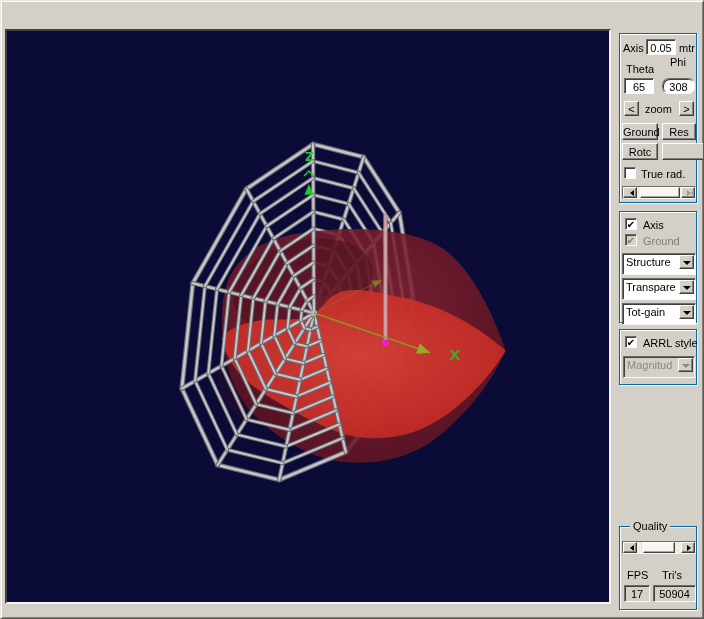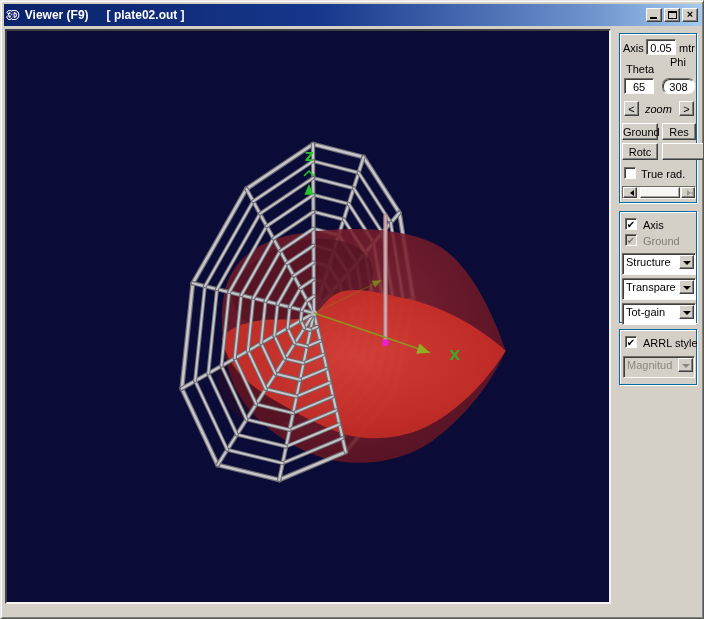--- a/index.html
+++ b/index.html
@@ -69,34 +69,20 @@
   .scroll .thumb{position:absolute;top:0;height:11px;background:#f7f6f3;
     border-top:1px solid #fff;border-left:1px solid #fff;border-right:1px solid #404040;border-bottom:1px solid #404040;
     box-shadow:inset -1px -1px 0 #a8a69d;}
   .legend{position:absolute;top:-7px;left:10px;background:#d4d0c8;padding:0 3px;font-size:11px;}
 </style>
 </head>
 <body>
 
 <div class="window">
 
-  <div class="titlebar">
-    <span class="app-icon">3D</span>
-    <span class="title-main">Viewer (F9)</span>
-    <span class="title-file">[ plate02.out ]</span>
-    <span class="win-btns">
-      <span class="wbtn">
-          <span class="minbar"></span>
-        </span>
-      <span class="wbtn">
-          <span class="maxbox"></span>
-        </span>
-      <span class="wbtn">×</span>
-    </span>
-  </div>
 
   <div class="viewport">
     <svg id="scene" width="602" height="571" viewBox="0 0 606 575">
         <defs>
           <radialGradient id="gDome" cx="0.45" cy="0.38" r="0.78">
             <stop offset="0" stop-color="#8d2936"></stop>
             <stop offset="0.55" stop-color="#701a28"></stop>
             <stop offset="1" stop-color="#57101e"></stop>
           </radialGradient>
           <radialGradient id="gDisc" cx="0.48" cy="0.45" r="0.75">
@@ -379,21 +365,21 @@
       <span class="lbl" style="left:3px;top:8px;">Axis</span>
       <div class="edit" style="left:26px;top:5px;width:30px;height:16px;">0.05</div>
       <span class="lbl" style="left:59px;top:8px;">mtr</span>
 
       <span class="lbl" style="left:6px;top:29px;">Theta</span>
       <span class="lbl" style="left:50px;top:22px;">Phi</span>
       <div class="edit" style="left:4px;top:44px;width:30px;height:16px;">65</div>
       <div class="edit" style="left:42px;top:44px;width:33px;height:16px;border-radius:7px;">308</div>
 
       <div class="btn" style="left:4px;top:67px;width:15px;height:15px;padding-top:1px;">&lt;</div>
-      <span class="lbl" style="left:25px;top:69px;font-style:italic;">zoom</span>
+      <span class="lbl" style="left:25px;top:69px;">zoom</span>
       <div class="btn" style="left:59px;top:67px;width:15px;height:15px;padding-top:1px;">&gt;</div>
 
       <div class="btn" style="left:2px;top:89px;width:36px;height:17px;">Ground</div>
       <div class="btn" style="left:42px;top:89px;width:34px;height:17px;">Res</div>
       <div class="btn" style="left:2px;top:109px;width:36px;height:17px;">Rotc</div>
       <div class="btn" style="left:42px;top:109px;width:34px;height:17px;padding-left:48px;">Col</div>
 
       <span class="cb" style="left:4px;top:133px;"></span>
       <span class="lbl" style="left:21px;top:134px;">True rad.</span>
 
@@ -438,15 +424,31 @@
       <span class="cb checked" style="left:5px;top:6px;"><span class="tick">✔</span></span>
       <span class="lbl" style="left:23px;top:7px;">ARRL style</span>
       <div class="combo dis" style="left:3px;top:26px;width:72px;">
         <span class="ctext">Magnitud</span>
         <span class="cbtn">
             <i></i>
           </span>
       </div>
     </div>
 
+    <div class="grp" style="left:6px;top:497px;width:78px;height:84px;">
+      <span class="legend">Quality</span>
+      <div class="scroll" style="left:2px;top:14px;width:74px;">
+        <span class="sbtn l">
+            <i></i>
+          </span>
+        <span class="thumb" style="left:20px;width:32px;"></span>
+        <span class="sbtn r">
+            <i></i>
+          </span>
+      </div>
+      <span class="lbl" style="left:7px;top:42px;">FPS</span>
+      <span class="lbl" style="left:42px;top:42px;">Tri's</span>
+      <div class="edit gray" style="left:4px;top:58px;width:26px;height:17px;">17</div>
+      <div class="edit gray" style="left:33px;top:58px;width:43px;height:17px;">50904</div>
+    </div>
 
   </div>
 </div>
 
 </body></html>

